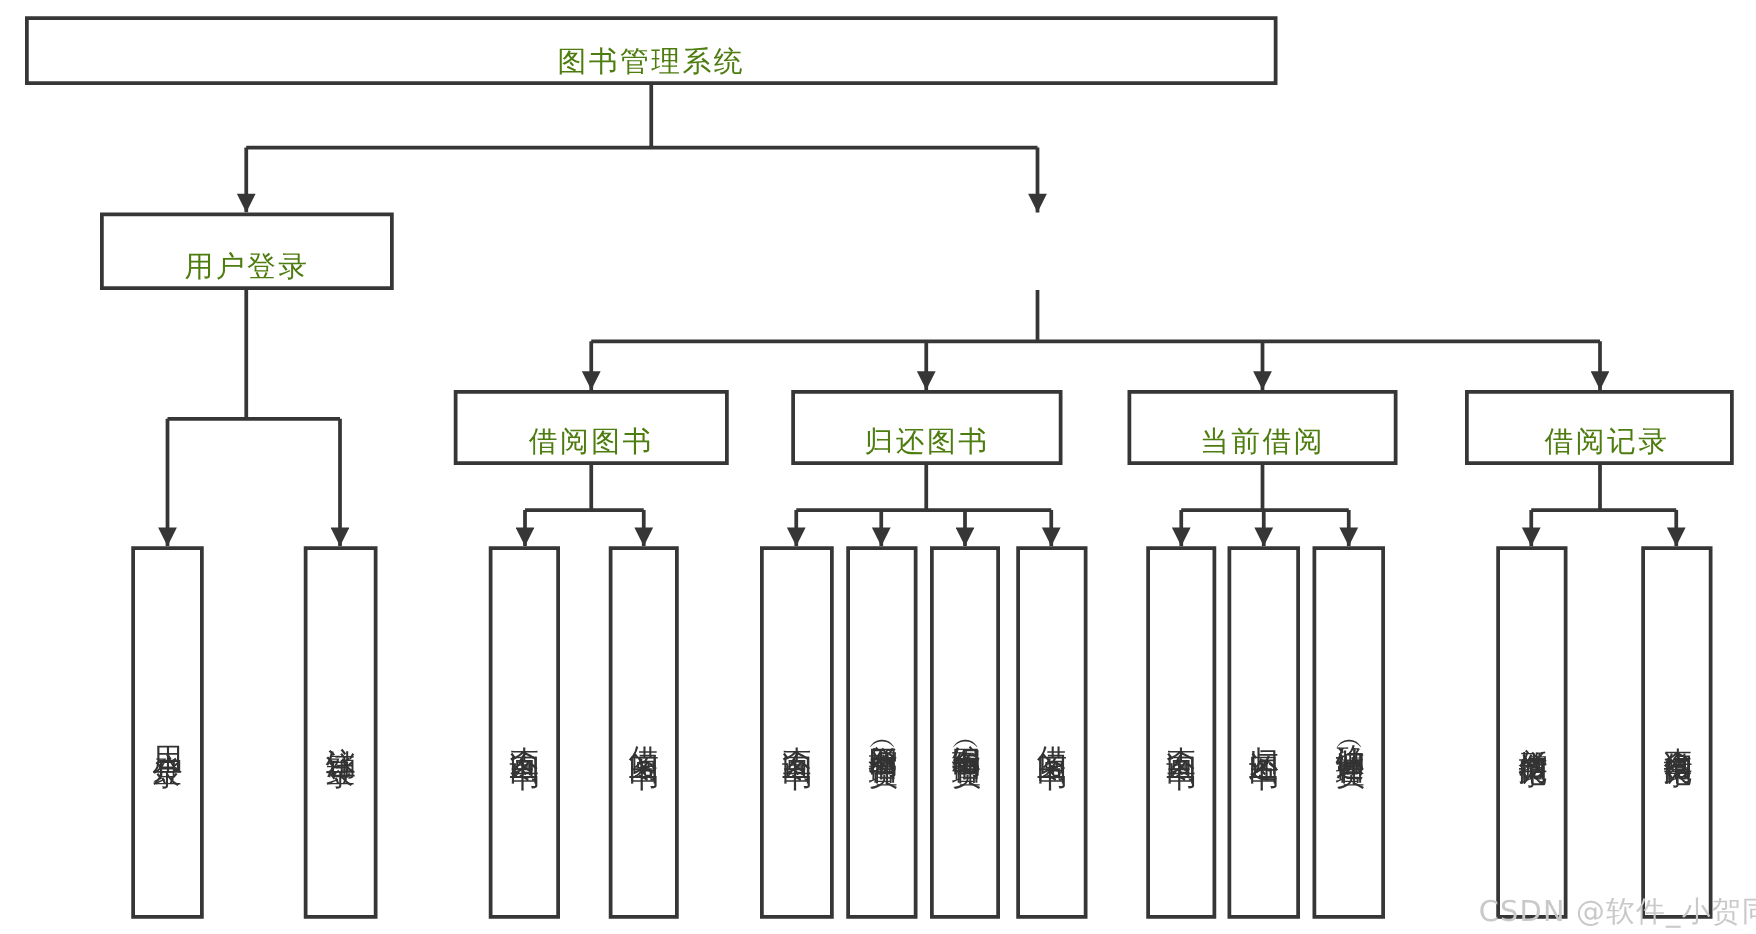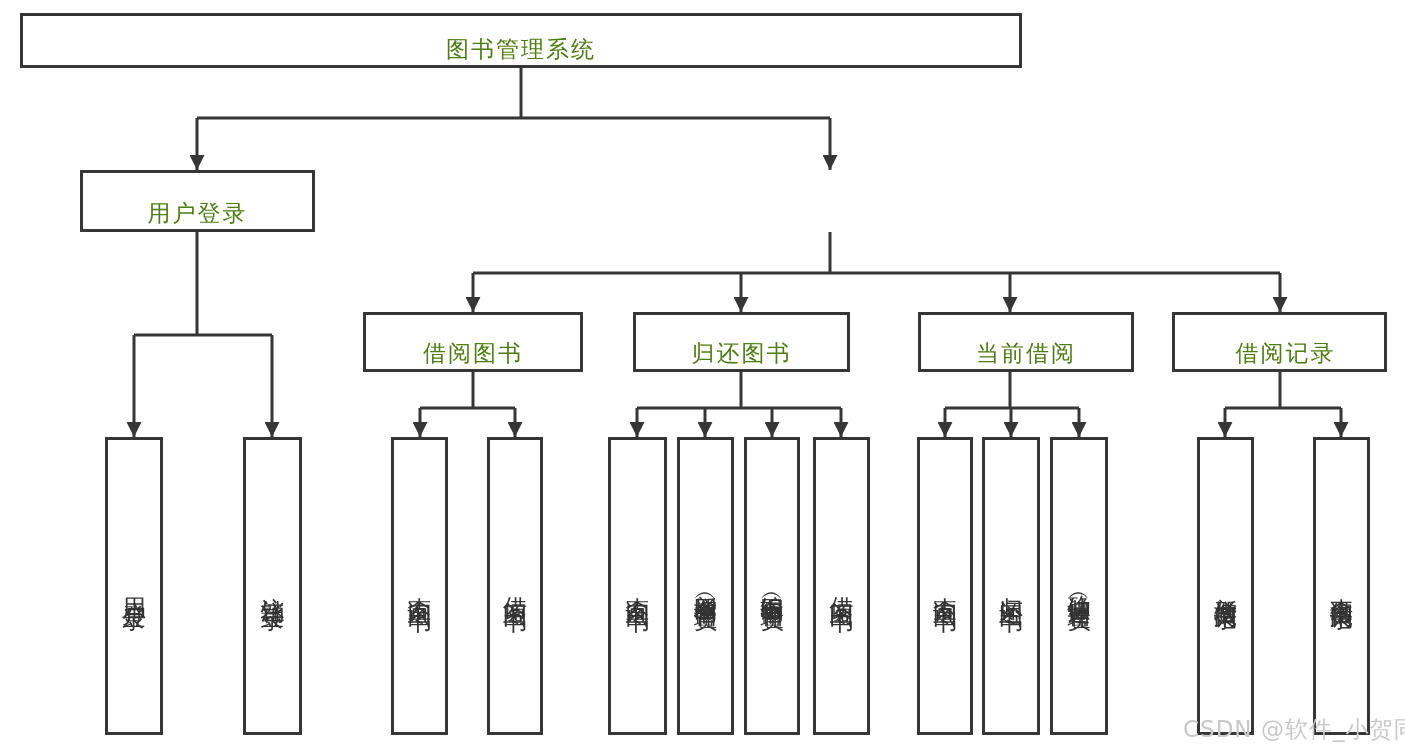--- a/index.html
+++ b/index.html
@@ -115,21 +115,21 @@
   <div class="box" style="left:80px;top:170px;width:235px;height:62px;">
     <span>用户登录</span>
   </div>
 
   <div class="box" style="left:363px;top:312px;width:220px;height:60px;">
     <span>借阅图书</span>
   </div>
   <div class="box" style="left:633px;top:312px;width:217px;height:60px;">
     <span>归还图书</span>
   </div>
-  <div class="box" style="left:902px;top:312px;width:216px;height:60px;margin-left:16px;">
+  <div class="box" style="left:902px;top:312px;width:216px;height:60px;">
     <span>当前借阅</span>
   </div>
   <div class="box" style="left:1172px;top:312px;width:215px;height:60px;padding-left:12px;">
     <span>借阅记录</span>
   </div>
 
   <div class="vbox" style="left:105px;top:437px;width:58px;height:298px;">
     <span class="vtext">用户登录</span>
   </div>
   <div class="vbox" style="left:243px;top:437px;width:59px;height:298px;">

